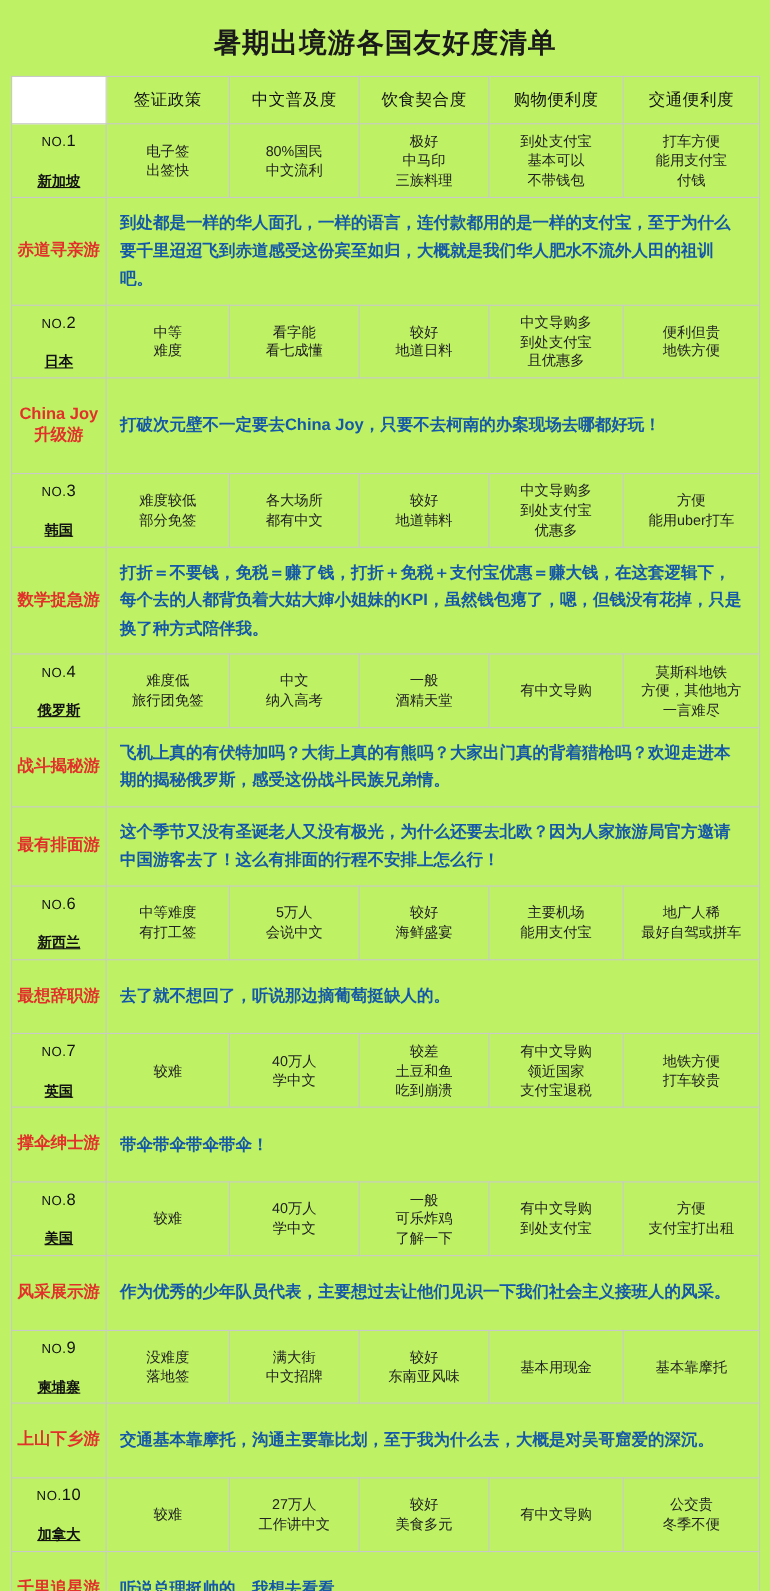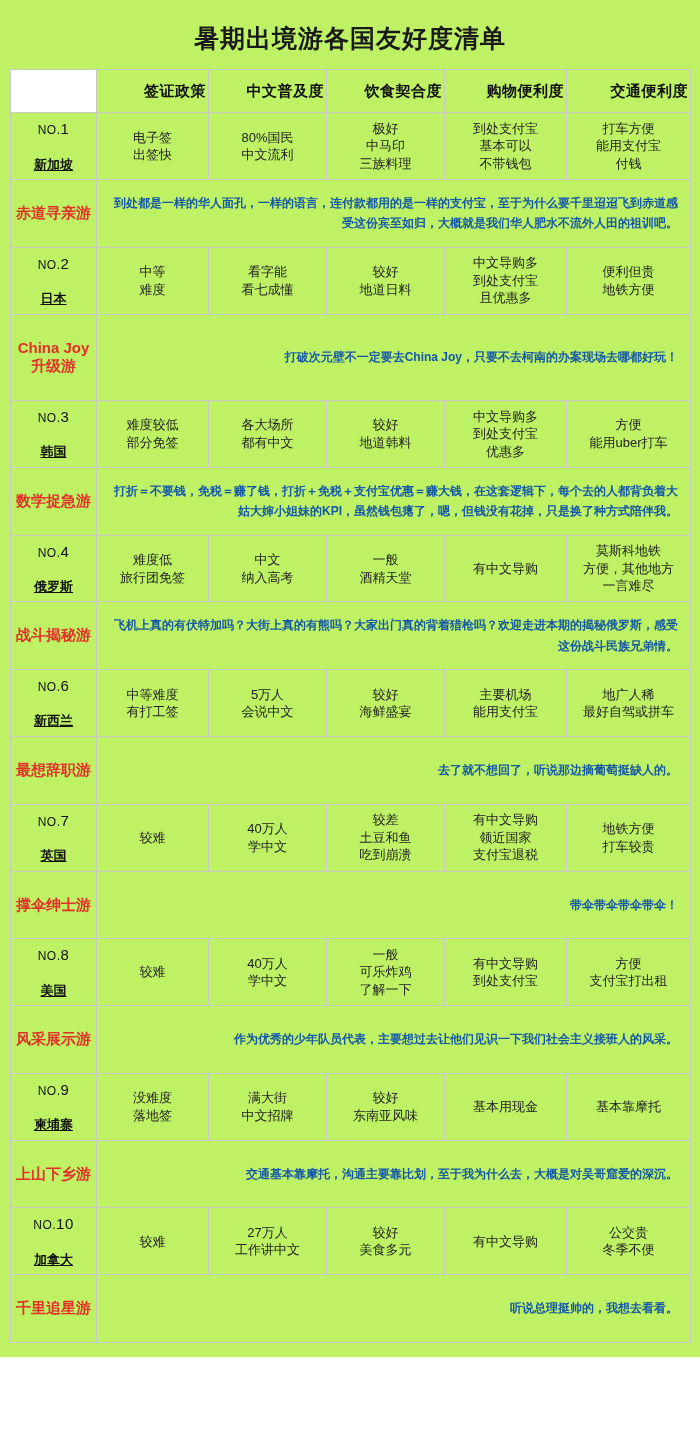--- a/index.html
+++ b/index.html
@@ -45,26 +45,25 @@
   col.c1 { width: 112px; }
   col.c2 { width: 118px; }
   col.c3 { width: 118px; }
   col.c4 { width: 122px; }
   col.c5 { width: 124px; }
 
   thead td.corner {
     background: #fff;
   }
   thead td.head {
-    font-weight: bold;
+    font-weight: normal;
     font-size: 15px;
     color: #111;
     padding: 11px 2px;
     letter-spacing: 0.5px;
-    text-align: right;
   }
   td.country {
     line-height: 1.25;
     padding: 8px 2px;
   }
   td.country .no {
     font-size: 12px;
     font-weight: normal;
     letter-spacing: 0.5px;
     color: #111;
@@ -86,23 +85,23 @@
   tr.noterow td.notelabel {
     color: #e2302a;
     font-weight: bold;
     font-size: 15px;
     line-height: 1.25;
     padding: 24px 2px;
   }
   tr.noterow td.notetext {
     color: #1558a8;
     font-weight: bold;
-    font-size: 12px;
+    font-size: 15px;
     line-height: 1.7;
-    text-align: right;
+    text-align: left;
     padding: 10px 12px;
   }
   .nowrapline { white-space: pre-line; }
 </style>
 </head>
 <body>
 
 <div class="page">
 
   <div class="title">暑期出境游各国友好度清单</div>
@@ -206,20 +205,24 @@
 酒精天堂</td>
           <td class="cell nowrapline">有中文导购</td>
           <td class="cell nowrapline">莫斯科地铁
 方便，其他地方
 一言难尽</td>
         </tr>
         <tr class="noterow">
           <td class="notelabel nowrapline">战斗揭秘游</td>
           <td class="notetext" colspan="5">飞机上真的有伏特加吗？大街上真的有熊吗？大家出门真的背着猎枪吗？欢迎走进本期的揭秘俄罗斯，感受这份战斗民族兄弟情。</td>
         </tr>
+        <tr class="noterow">
+          <td class="notelabel nowrapline">最有排面游</td>
+          <td class="notetext" colspan="5">这个季节又没有圣诞老人又没有极光，为什么还要去北欧？因为人家旅游局官方邀请中国游客去了！这么有排面的行程不安排上怎么行！</td>
+        </tr>
         <tr>
           <td class="country">
             <div class="no"><span>NO.</span><span class="num">6</span></div>
             <div class="name">新西兰</div>
           </td>
           <td class="cell nowrapline">中等难度
 有打工签</td>
           <td class="cell nowrapline">5万人
 会说中文</td>
           <td class="cell nowrapline">较好

